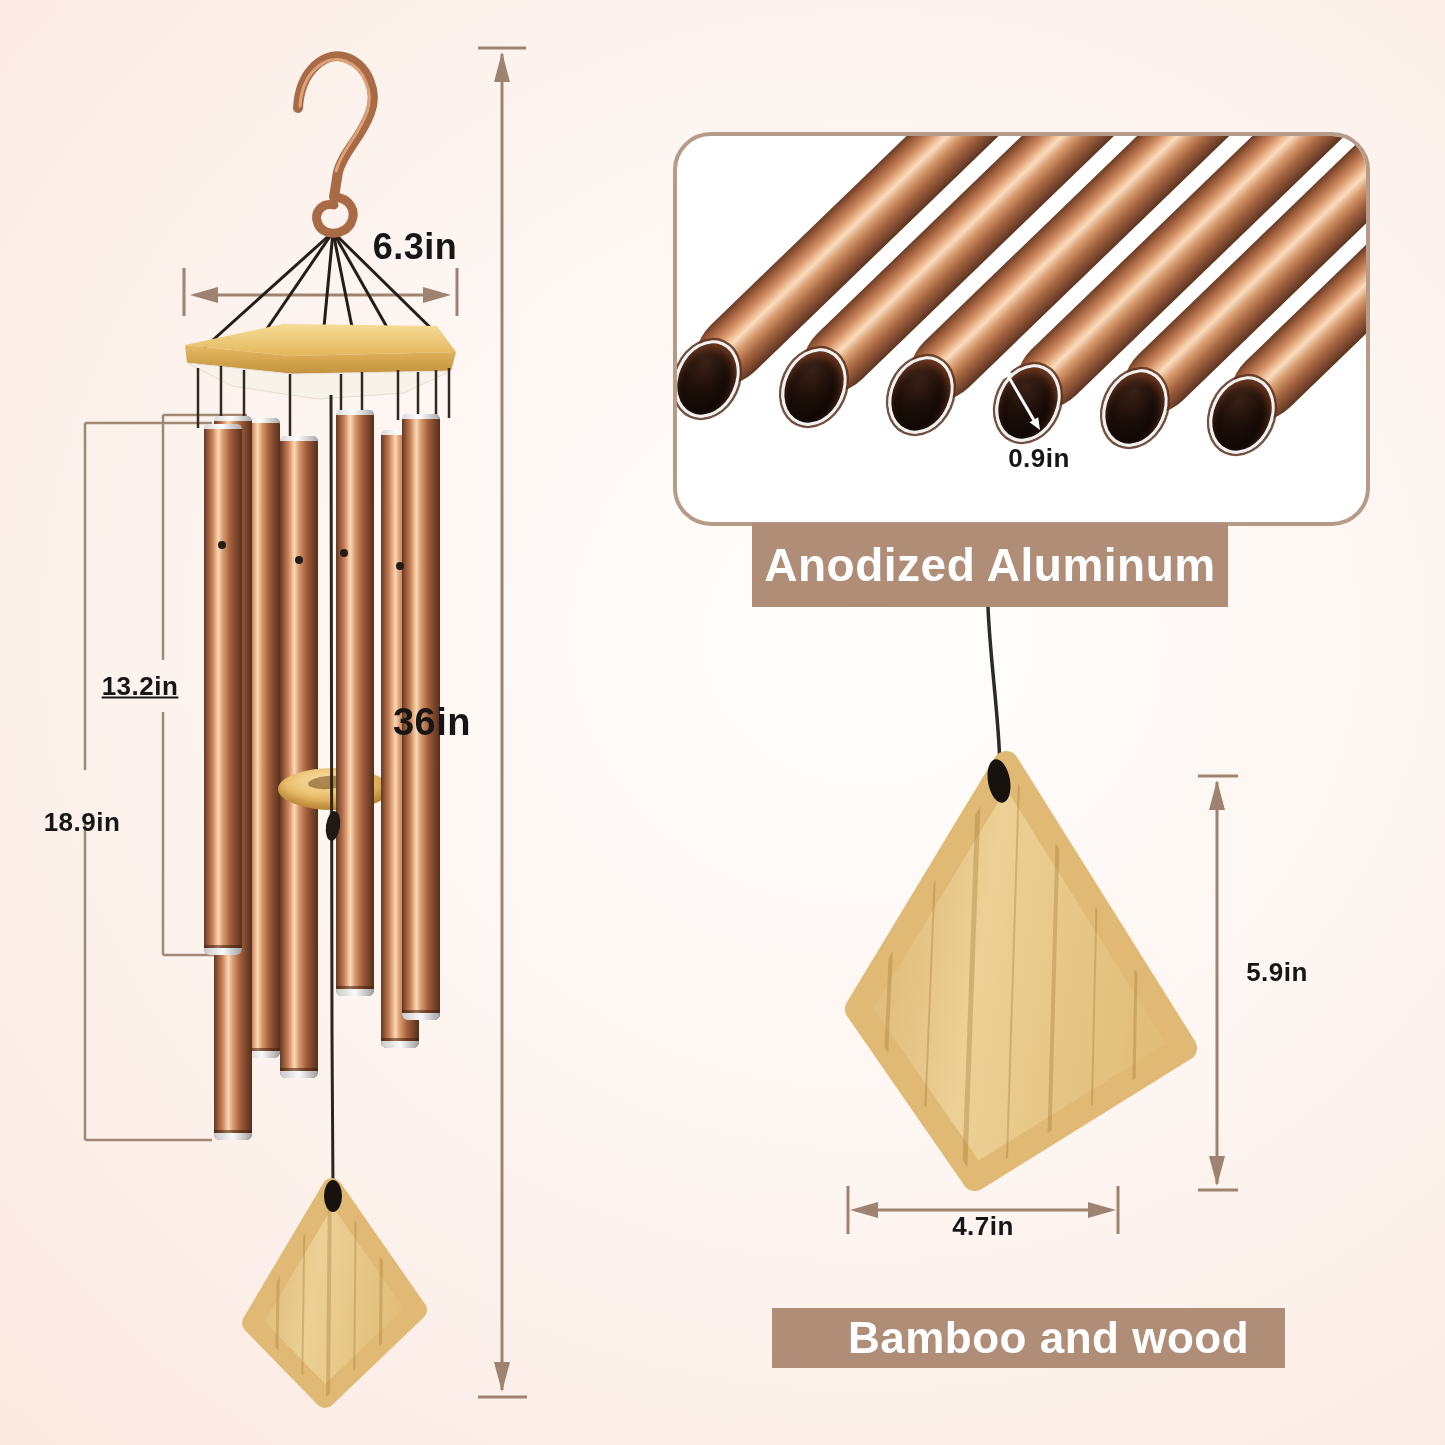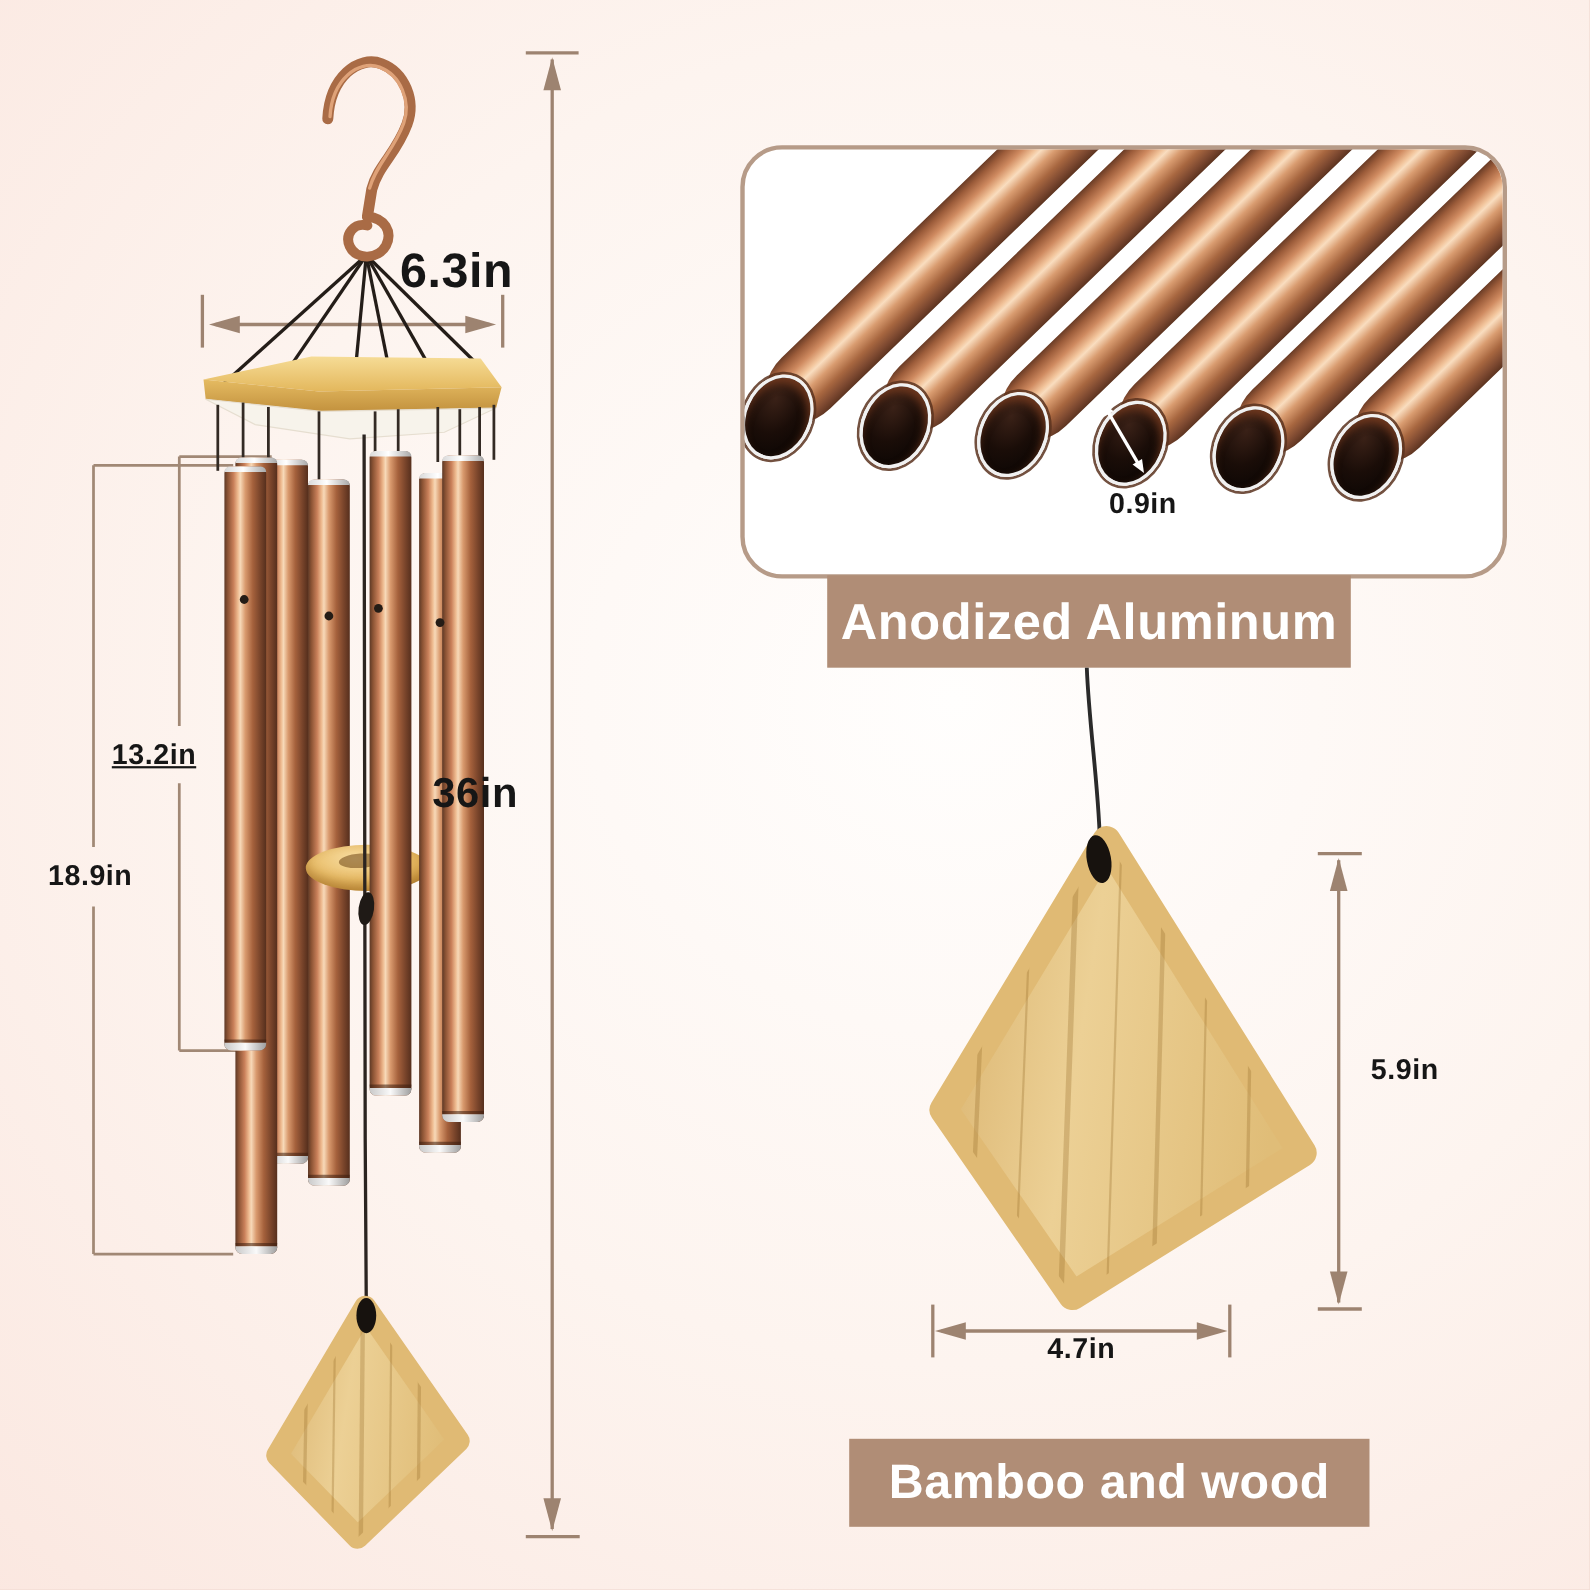--- a/index.html
+++ b/index.html
@@ -6,21 +6,21 @@
   .canvas{
     position:relative;width:1445px;height:1445px;overflow:hidden;
     font-family:"Liberation Sans","DejaVu Sans",sans-serif;
     background:radial-gradient(120% 110% at 60% 44%, #fffefd 0%, #fdf4ef 38%, #fbe9e2 68%, #f7dcd3 100%);
   }
   svg.layer{position:absolute;left:0;top:0;width:1445px;height:1445px;pointer-events:none;}
   #svg-base{z-index:1;}
   #svg-over{z-index:6;}
   .dim-label{
     position:absolute;z-index:5;transform:translate(-50%,-50%);
-    color:#161616;font-weight:700;font-size:44px;letter-spacing:0.5px;white-space:nowrap;
+    color:#161616;font-weight:700;font-size:36px;letter-spacing:0.5px;white-space:nowrap;
   }
   .dim-label.small{font-size:26px;}
   .dim-label.big{font-size:38px;}
   
   .tube{
     position:absolute;z-index:4;border-radius:6px;
     background:linear-gradient(90deg,#5e3926 0%,#8b5334 8%,#c9805a 22%,#edb98e 32%,#f7d9b8 38%,#d99a6e 50%,#a5613c 68%,#7a452b 85%,#562f1d 100%);
   }
   .tube.back{z-index:2;}
   .tube.mid{z-index:3;}
@@ -60,21 +60,21 @@
     border:3px solid #f1f1f1;transform:rotate(24deg);
     background:radial-gradient(ellipse at 35% 30%, #3a2117 0%, #1a0d08 45%, #050302 100%);
     box-shadow:0 0 0 2.5px rgba(90,50,30,.85), inset 0 6px 9px rgba(130,65,35,.8);
   }
   
   .banner{
     position:absolute;z-index:2;display:flex;align-items:center;justify-content:center;
     background:#b08d76;color:#ffffff;font-weight:700;letter-spacing:0.5px;
   }
   .banner.top{left:752px;top:523px;width:476px;height:84px;font-size:46px;}
-  .banner.bottom{left:772px;top:1308px;width:473px;height:80px;font-size:44px;}
+  .banner.bottom{left:772px;top:1308px;width:473px;height:60px;font-size:44px;padding-left:40px;}
 </style>
 </head>
 <body>
 
 <div class="canvas">
 
   <svg id="svg-base" class="layer" viewBox="0 0 1445 1445">
     <defs>
       <linearGradient id="plateTop" x1="0" y1="0" x2="0" y2="1">
         <stop offset="0" stop-color="#f6dc96"></stop>
@@ -192,21 +192,21 @@
     <div class="opening" style="left:427px;top:232px;"></div>
     <div class="opening" style="left:534px;top:239px;"></div>
   </div>
 
   <div class="banner top">Anodized Aluminum</div>
   <div class="banner bottom">Bamboo and wood</div>
 
   <div class="dim-label" style="left:415px;top:247px;">6.3in</div>
   <div class="dim-label big" style="left:424px;top:722px;padding-left:16px;">36in</div>
   <div class="dim-label small" style="left:140px;top:686px;text-decoration:underline;">13.2in</div>
-  <div class="dim-label small" style="left:82px;top:796px;">18.9in</div>
+  <div class="dim-label small" style="left:82px;top:822px;">18.9in</div>
   <div class="dim-label small" style="left:1039px;top:458px;">0.9in</div>
   <div class="dim-label small" style="left:1277px;top:972px;">5.9in</div>
   <div class="dim-label small" style="left:983px;top:1226px;">4.7in</div>
 
   <svg id="svg-over" class="layer" viewBox="0 0 1445 1445">
     <defs>
       <linearGradient id="bamboo1" x1="0" y1="0" x2="1" y2="0.2">
         <stop offset="0" stop-color="#d9b26d"></stop>
           <stop offset="0.45" stop-color="#ecd095"></stop>
           <stop offset="1" stop-color="#e0bd78"></stop>

